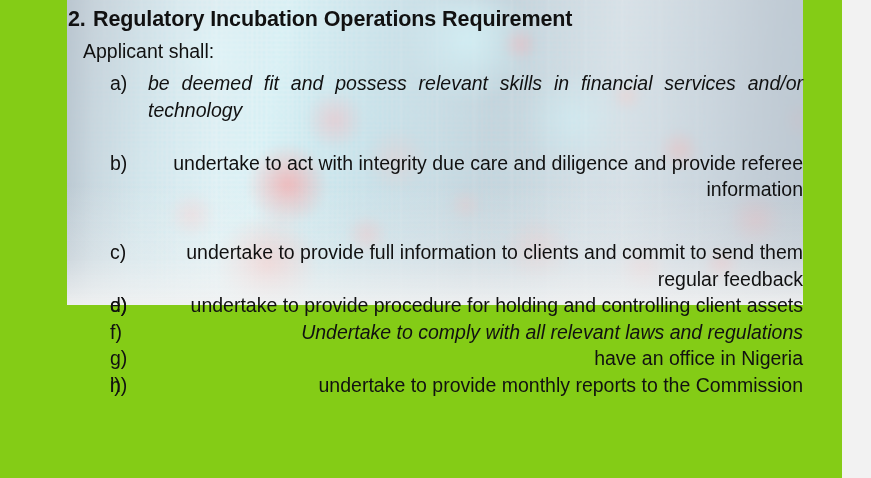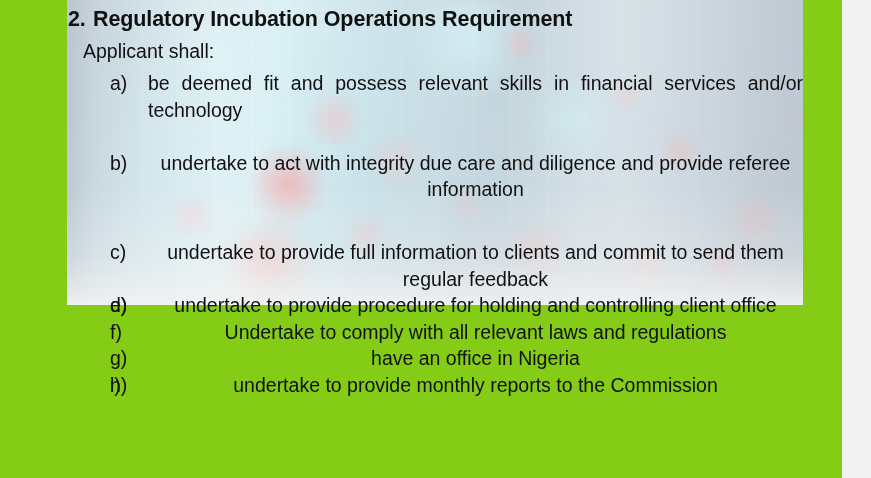--- a/index.html
+++ b/index.html
@@ -186,24 +186,25 @@
     position: absolute;
     left: 110px;
     width: 32px;
     text-align: left;
     font-size: 19.5px;
     line-height: 26.6px;
   }
   .body-just {
     text-align: justify;
     text-align-last: left;
+    font-style: italic;
     -moz-text-align-last: left;
   }
   .body-left {
-    text-align: center;
+    text-align: right;
   }
   
   .body-just::after {
     content: "";
     display: inline-block;
     width: 100%;
   }
 </style>
 </head>
 <body>
@@ -241,25 +242,25 @@
         </li>
         <li>
           <span class="marker">c)</span>
           <span class="body-left" style="display: block; margin-top: 36px;">undertake to provide full information to clients and commit to send them regular feedback</span>
         </li>
         <li>
           <span class="marker">d)</span>
         </li>
         <li>
           <span class="marker">e)</span>
-          <span class="body-left" style="display: block;">undertake to provide procedure for holding and controlling client office</span>
+          <span class="body-left" style="display: block;">undertake to provide procedure for holding and controlling client assets</span>
         </li>
         <li>
           <span class="marker">f)</span>
-          <span class="body-left" style="display: block;">Undertake to comply with all relevant laws and regulations</span>
+          <span class="body-left" style="display: block; font-style: italic;">Undertake to comply with all relevant laws and regulations</span>
         </li>
         <li>
           <span class="marker">g)</span>
           <span class="body-left" style="display: block;">have an office in Nigeria</span>
         </li>
         <li>
           <span class="marker">h)</span>
         </li>
         <li>
           <span class="marker">i)</span>

